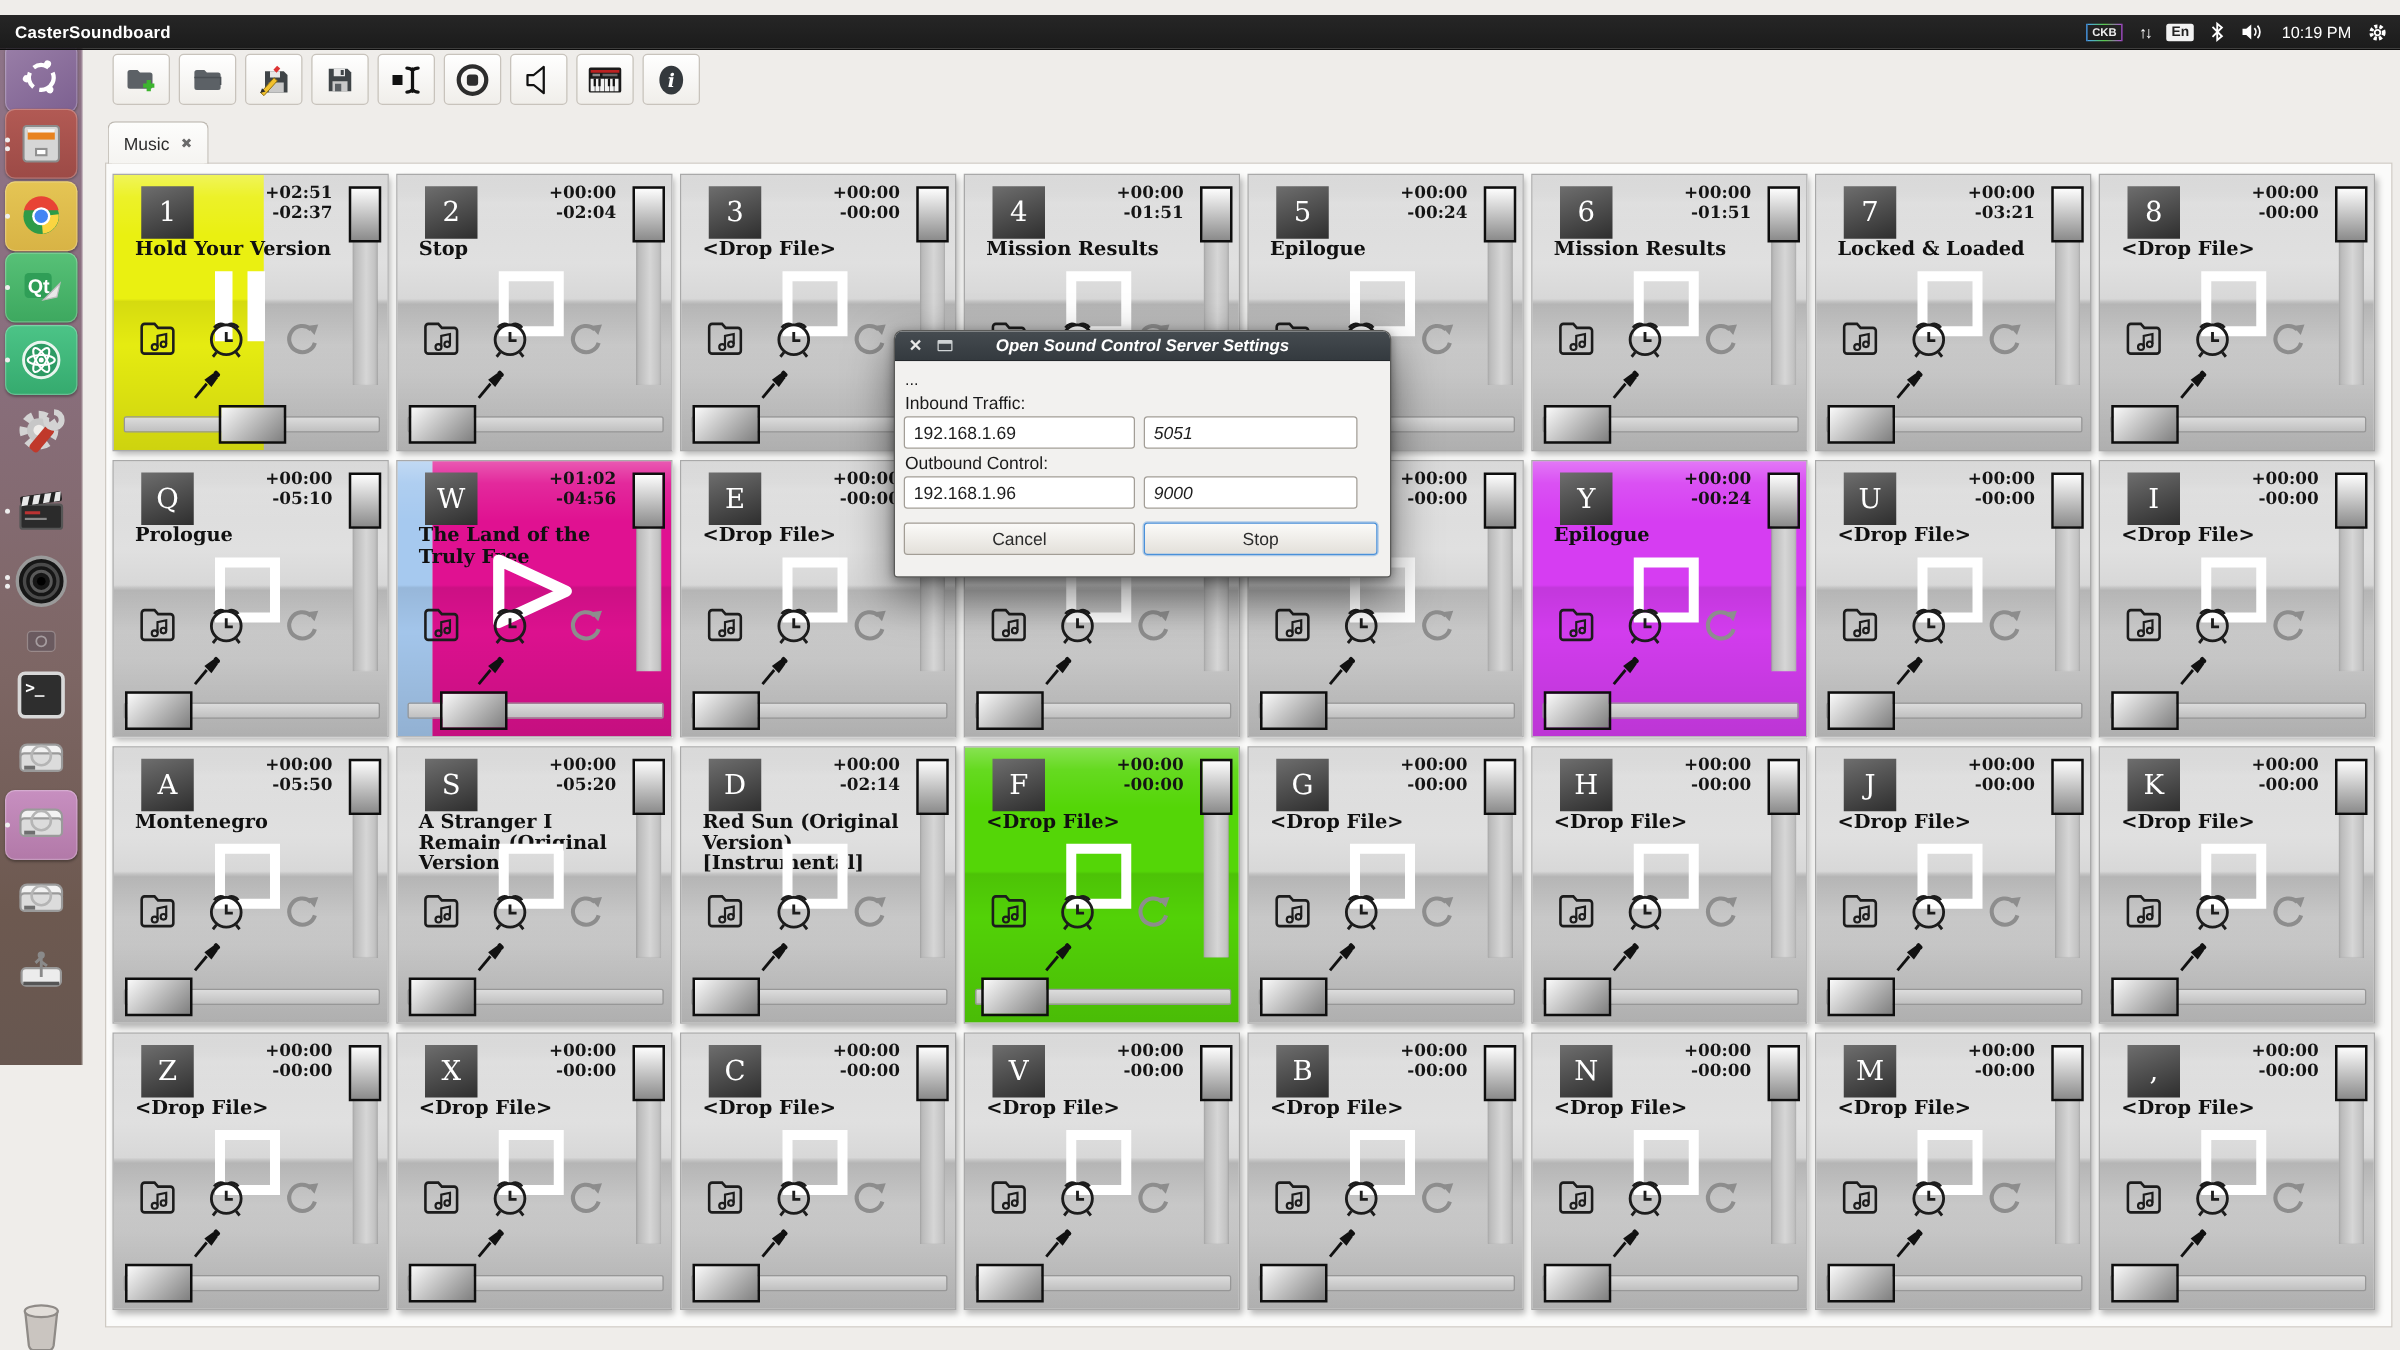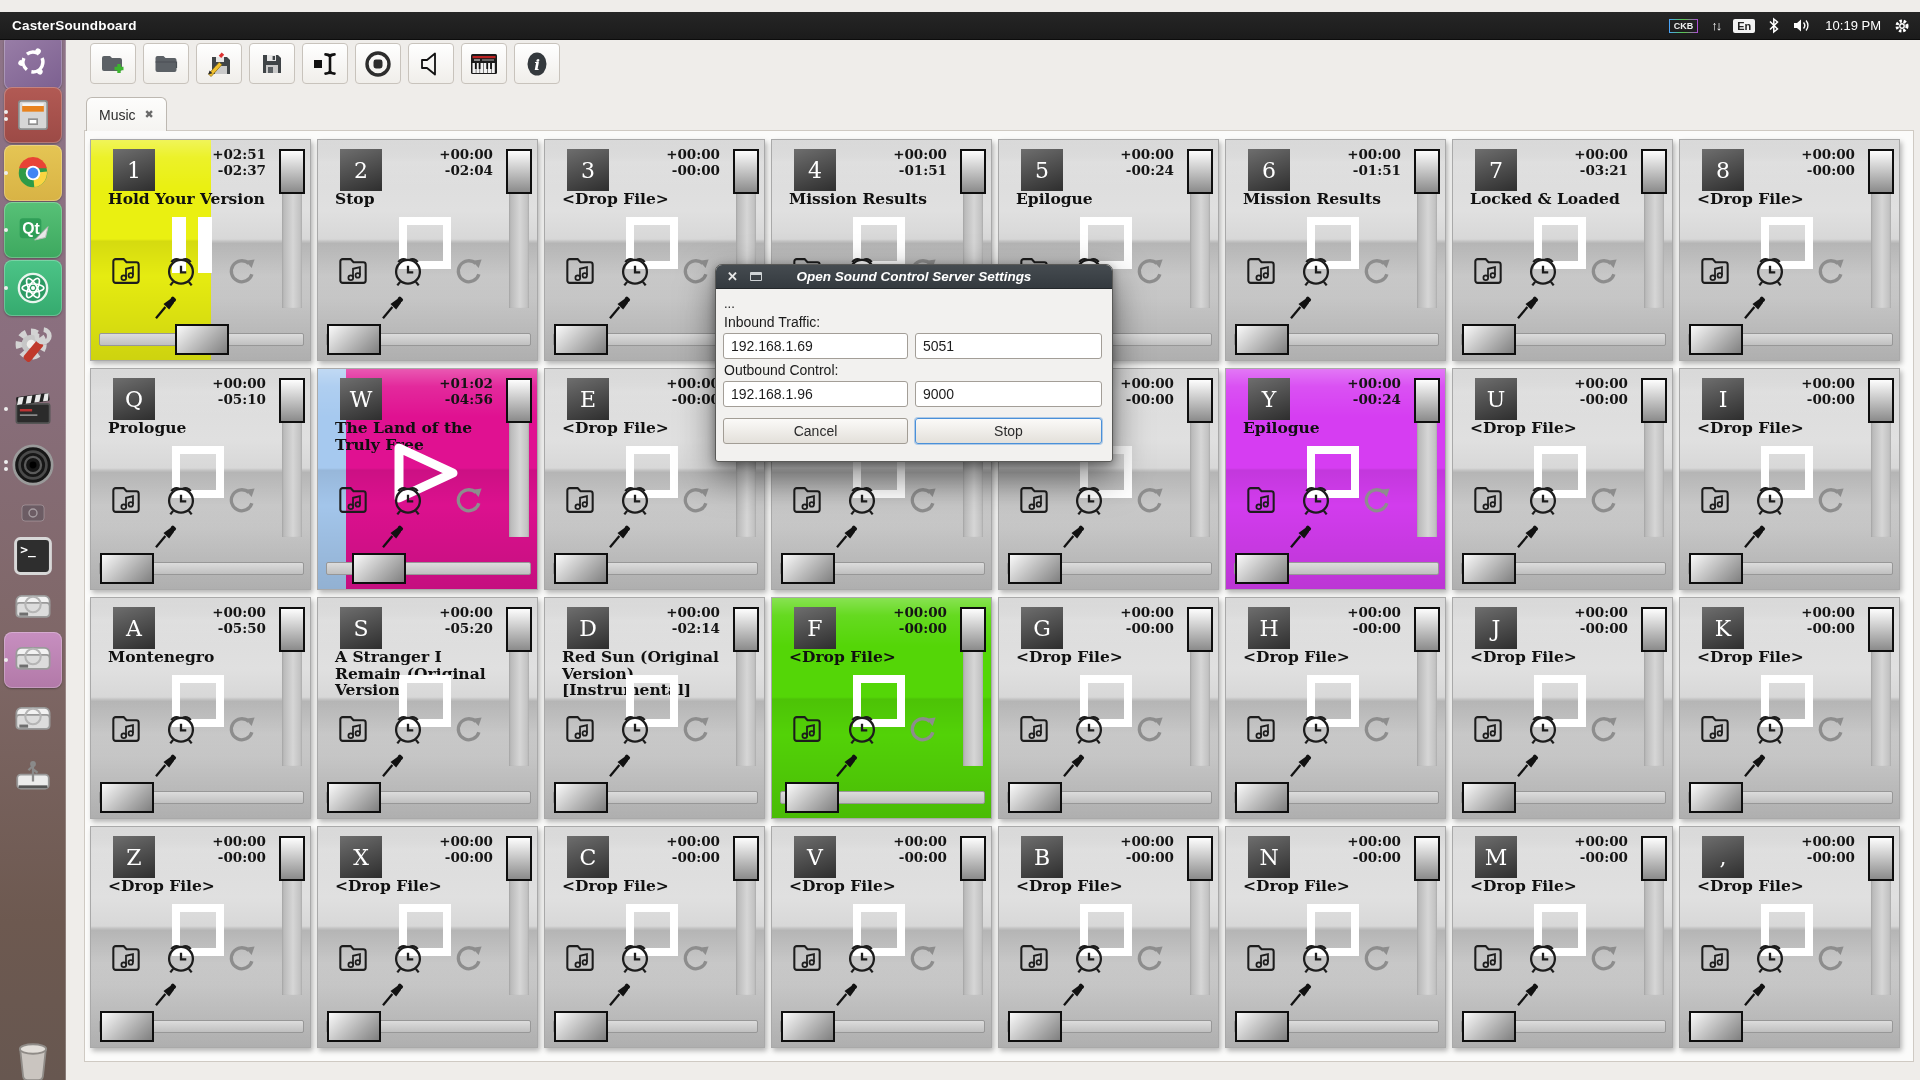--- a/index.html
+++ b/index.html
@@ -13,21 +13,21 @@
   .topbar .apptitle { font-weight:bold; font-size:13.5px; margin-left:12px; letter-spacing:.2px;}
   .tray { margin-left:auto; display:flex; align-items:center; gap:13px; margin-right:10px; }
   .ckb { font-size:9px; font-weight:bold; padding:1px 4px; border:1px solid transparent;
          border-image:linear-gradient(90deg,#4aa3ff,#59c94a,#b04ad9) 1; color:#eee;}
   .arrows { font-size:13px; font-weight:bold; letter-spacing:-2px; }
   .lang { background:#f2f2f2; color:#222; font-size:11px; font-weight:bold; padding:1px 4px; border-radius:2px; }
   .traytime { font-size:13px; }
   .tray svg { display:block; }
 
   
-  .launcher { position:absolute; left:0; top:28px; width:66px; height:1052px;
+  .launcher { position:absolute; left:0; top:28px; width:66px; height:824px;
               background:linear-gradient(#8e7488 0%, #8a6f7e 30%, #7d6664 62%, #6d5950 85%, #675750 100%);
               border-right:1px solid rgba(255,255,255,.22); z-index:40;}
   .l-item { position:absolute; left:4px; width:58px; height:56px; border-radius:8px;
             display:flex; align-items:center; justify-content:center; }
   .l-item svg { display:block; }
   .tile-bg { box-shadow:inset 0 0 0 1px rgba(255,255,255,.25), 0 1px 2px rgba(0,0,0,.3); }
   .dots { position:absolute; left:0; top:0; width:4px; height:100%; display:flex; flex-direction:column;
           justify-content:center; gap:3px; }
   .dots i { width:4px; height:4px; border-radius:50%; background:#eee; display:block; }
 
@@ -90,21 +90,21 @@
                display:flex; align-items:center; position:relative; border-bottom:1px solid #24282b; }
   .dclose { color:#e8e8e8; font-size:13px; font-weight:bold; margin-left:11px; line-height:1; }
   .dmenu { width:12px; height:9px; margin-left:12px; border:1px solid #cfd3d5; border-top:3px solid #cfd3d5; border-radius:1px; }
   .dtitle { position:absolute; left:0; right:0; text-align:center; color:#fff; font-weight:bold; font-size:13.5px;font-style:italic; }
   .dbody { padding:5px 7px 0 7px; font-size:14px; color:#1a1a1a; }
   .dellipsis { font-size:13px; margin:2px 0 3px 1px; }
   .dlabel { margin:3px 0 3px 1px; }
   .drow { display:flex; gap:7px; }
   .dinput { width:185px; height:26px; border:1px solid #a39e97; border-radius:3px; background:#fff;
             font-family:"Liberation Sans",sans-serif; font-size:14px; padding:0 7px; color:#1c1c1c; }
-  .dinput.port { width:187px; }
+  .dinput.port { width:171px;font-style:italic; }
   .dbuttons { display:flex; gap:7px; margin-top:11px; }
   .dbtn { width:185px; height:26px; border-radius:3px; font-size:14px; color:#2b2b2b;
           display:flex; align-items:center; justify-content:center;
           background:linear-gradient(#fbfaf8,#e3e0da); border:1px solid #a29d95; }
   .dbtn.default { width:187px; border:1px solid #4a90d9; box-shadow:0 0 0 1px rgba(74,144,217,.4); }
 </style>
 </head>
 <body>
 
 <div class="topbar">

